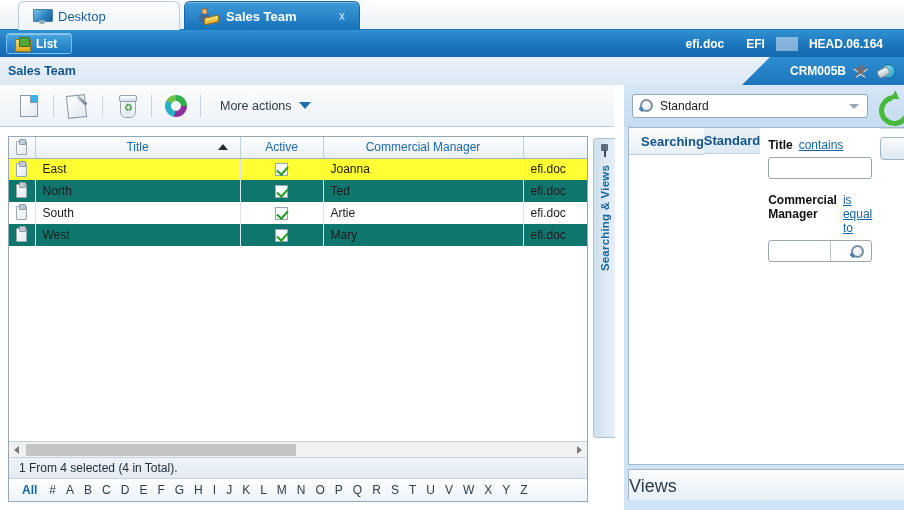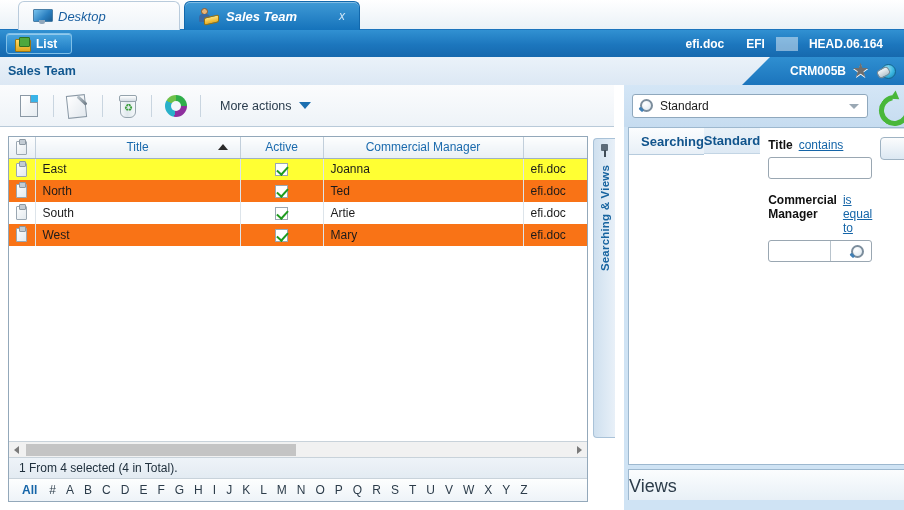--- a/index.html
+++ b/index.html
@@ -17,21 +17,20 @@
     position: absolute; left: 0; top: 0; width: 904px; height: 30px;
     background: linear-gradient(to bottom, #ffffff 0%, #eaf1f7 100%);
     border-bottom: 1px solid #1c74bd;
   }
   .tab {
     position: absolute; top: 1px; height: 29px;
     display: flex; align-items: center; gap: 7px;
     padding: 0 14px;
     border-radius: 6px 6px 0 0;
     font-size: 13px;
-    font-style: italic;
   }
   .tab-desktop {
     left: 18px; width: 162px;
     background: linear-gradient(to bottom,#fdfdfe 0%,#eef4f9 100%);
     border: 1px solid #b9cbdc; border-bottom: none;
     color: #1a5fa0;
   }
   .tab-active {
     left: 184px; width: 176px;
     background: linear-gradient(to bottom,#3f9ad6 0%,#1573bb 100%);
@@ -229,21 +228,21 @@
     position:absolute; right:12px; top:7px;
     width:0;height:0;border-left:5px solid transparent;border-right:5px solid transparent;
     border-bottom:6px solid #2a2a2a;
   }
   table.grid td {
     height:22px; font-size:12px; color:#1b1b1b;
     border-right:1px solid #dde4ea; padding:0 7px;
   }
   table.grid td.c-doc { border-right:none; }
   table.grid tr.row-sel td { background:#ffff33; }
-  table.grid tr.row-odd td { background:#f97316; }
+  table.grid tr.row-odd td { background:#0f766e; }
   table.grid tr.row-even td { background:#ffffff; }
   td.cell-icon { padding:0; text-align:center; }
   td.cell-center { text-align:center; }
   .ico-clip { display:inline-block; width:11px; height:14px; position:relative; vertical-align:middle; }
   .ico-clip::before {
     content:""; position:absolute; inset:0;
     background: linear-gradient(135deg,#fdfefe,#e4eaef);
     border:1px solid #9aa7b2; border-radius:1px;
   }
   .ico-clip::after {

